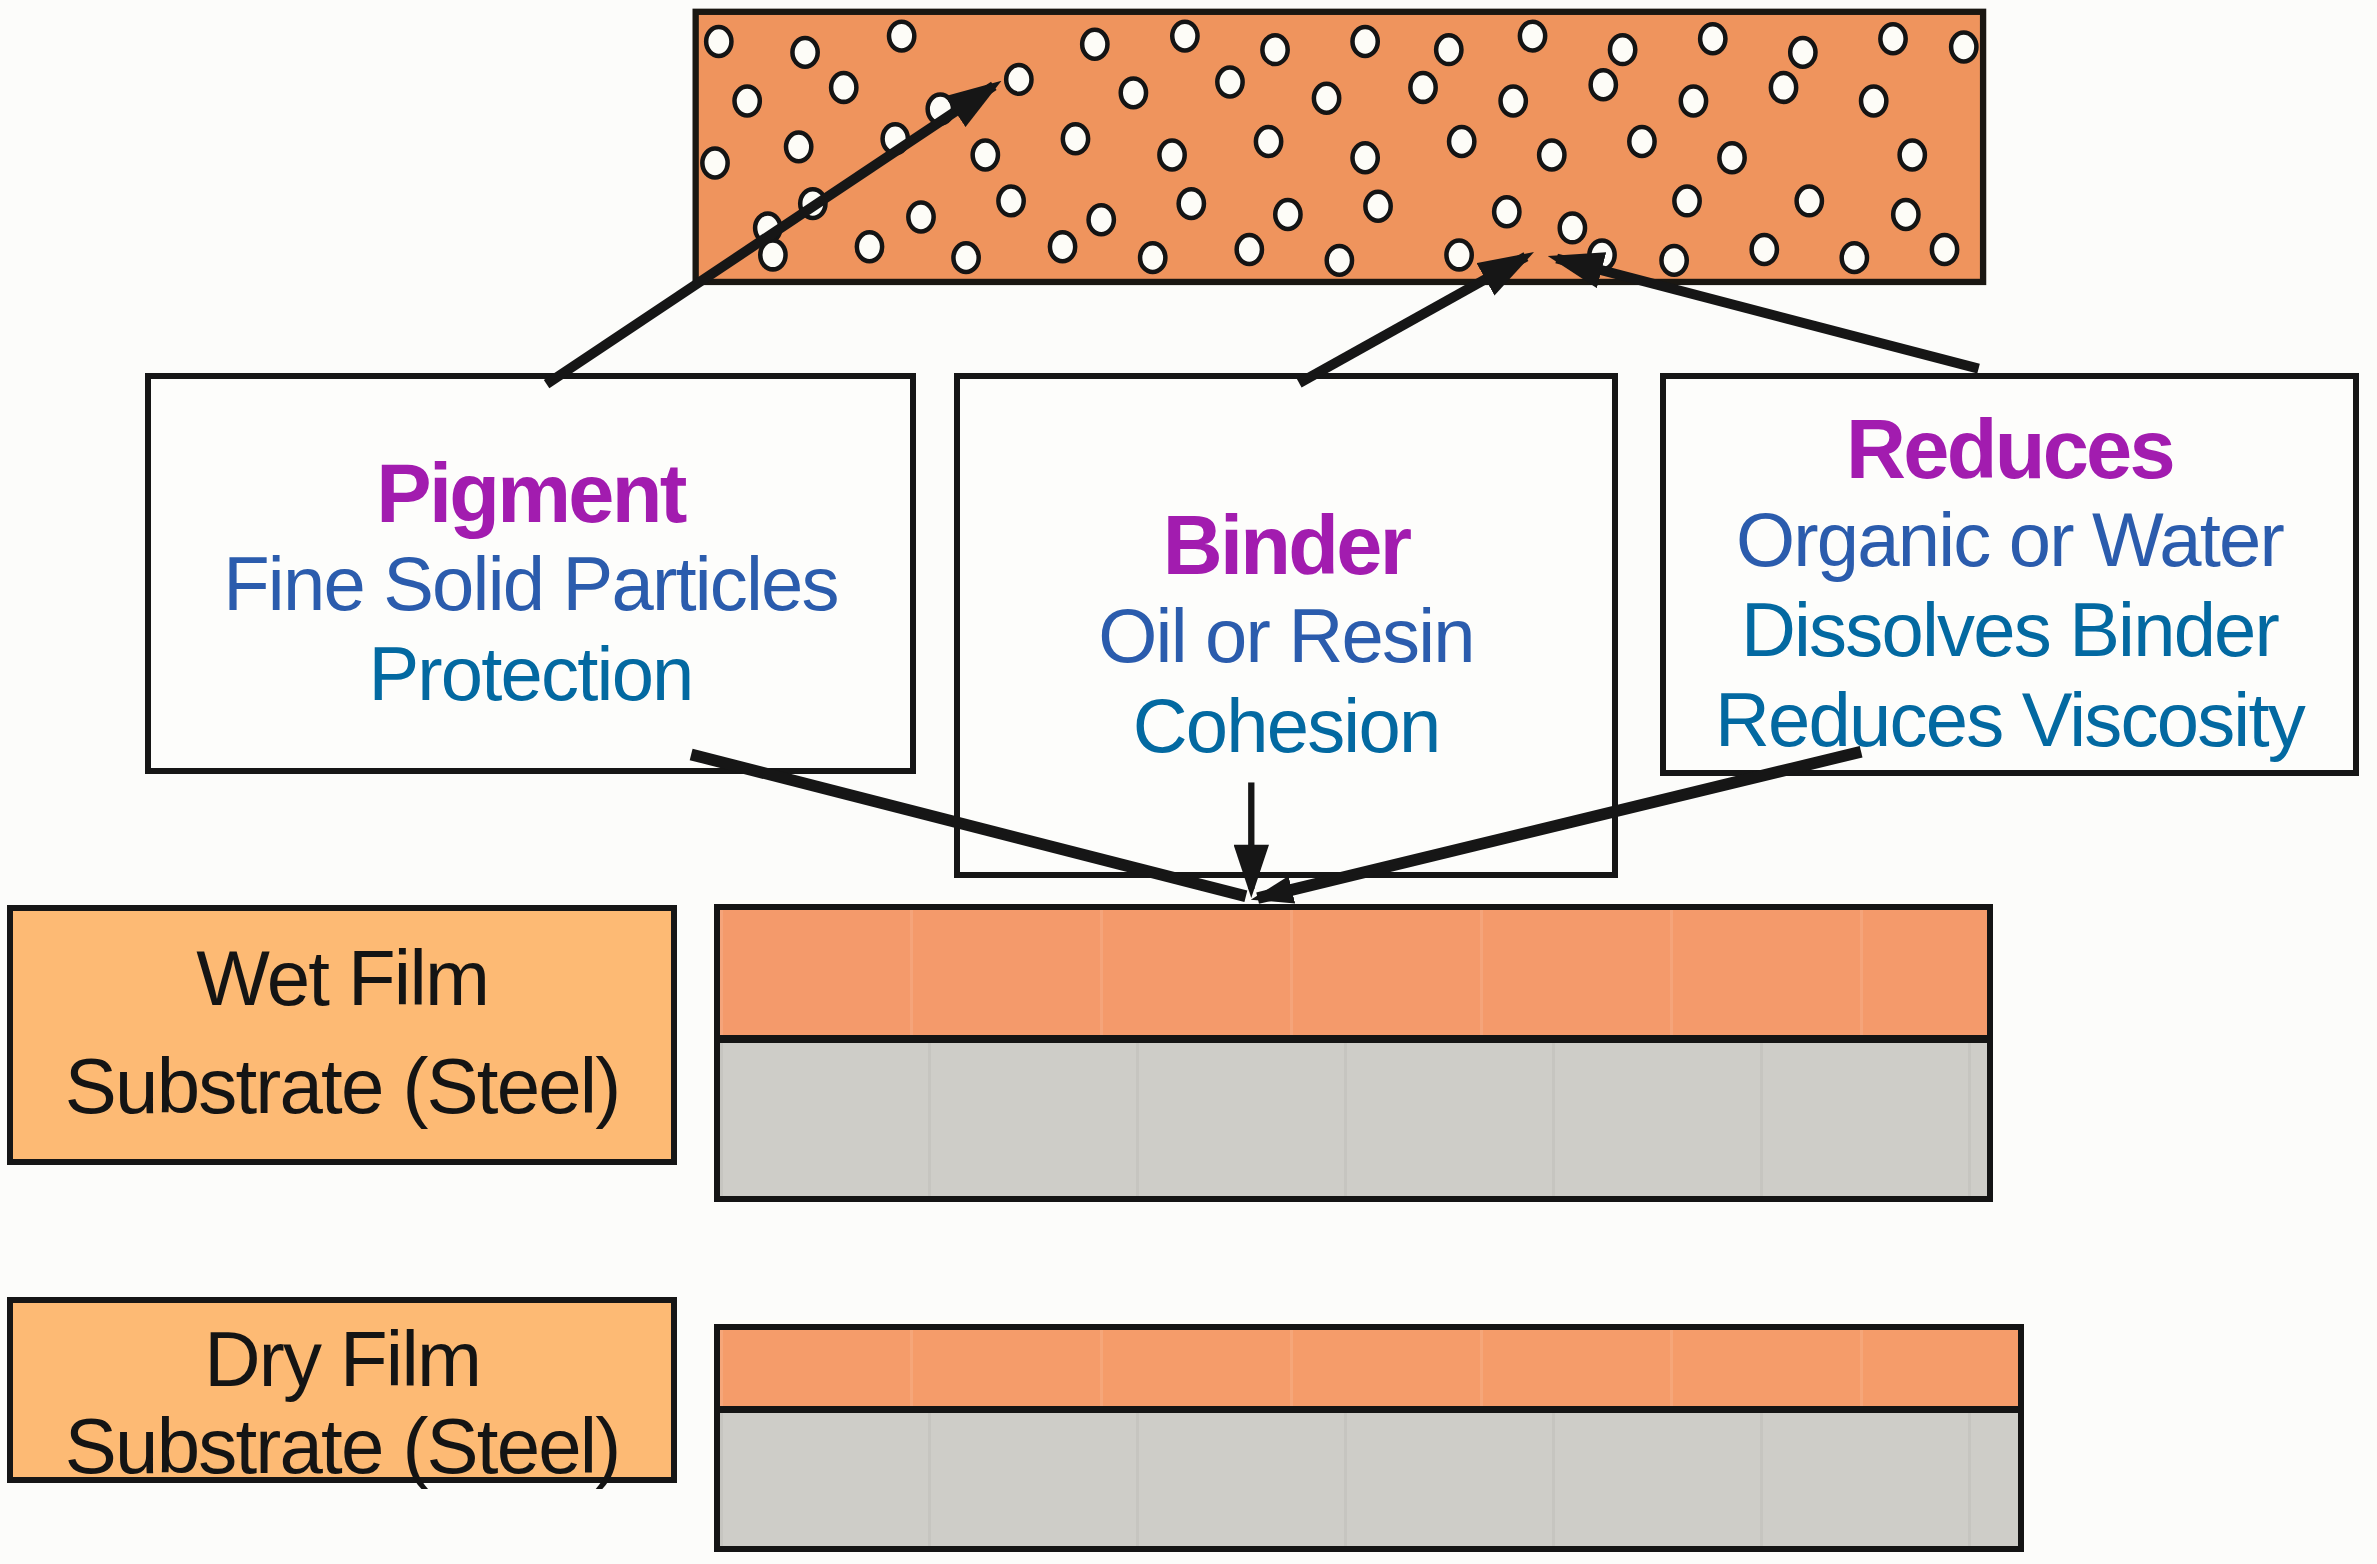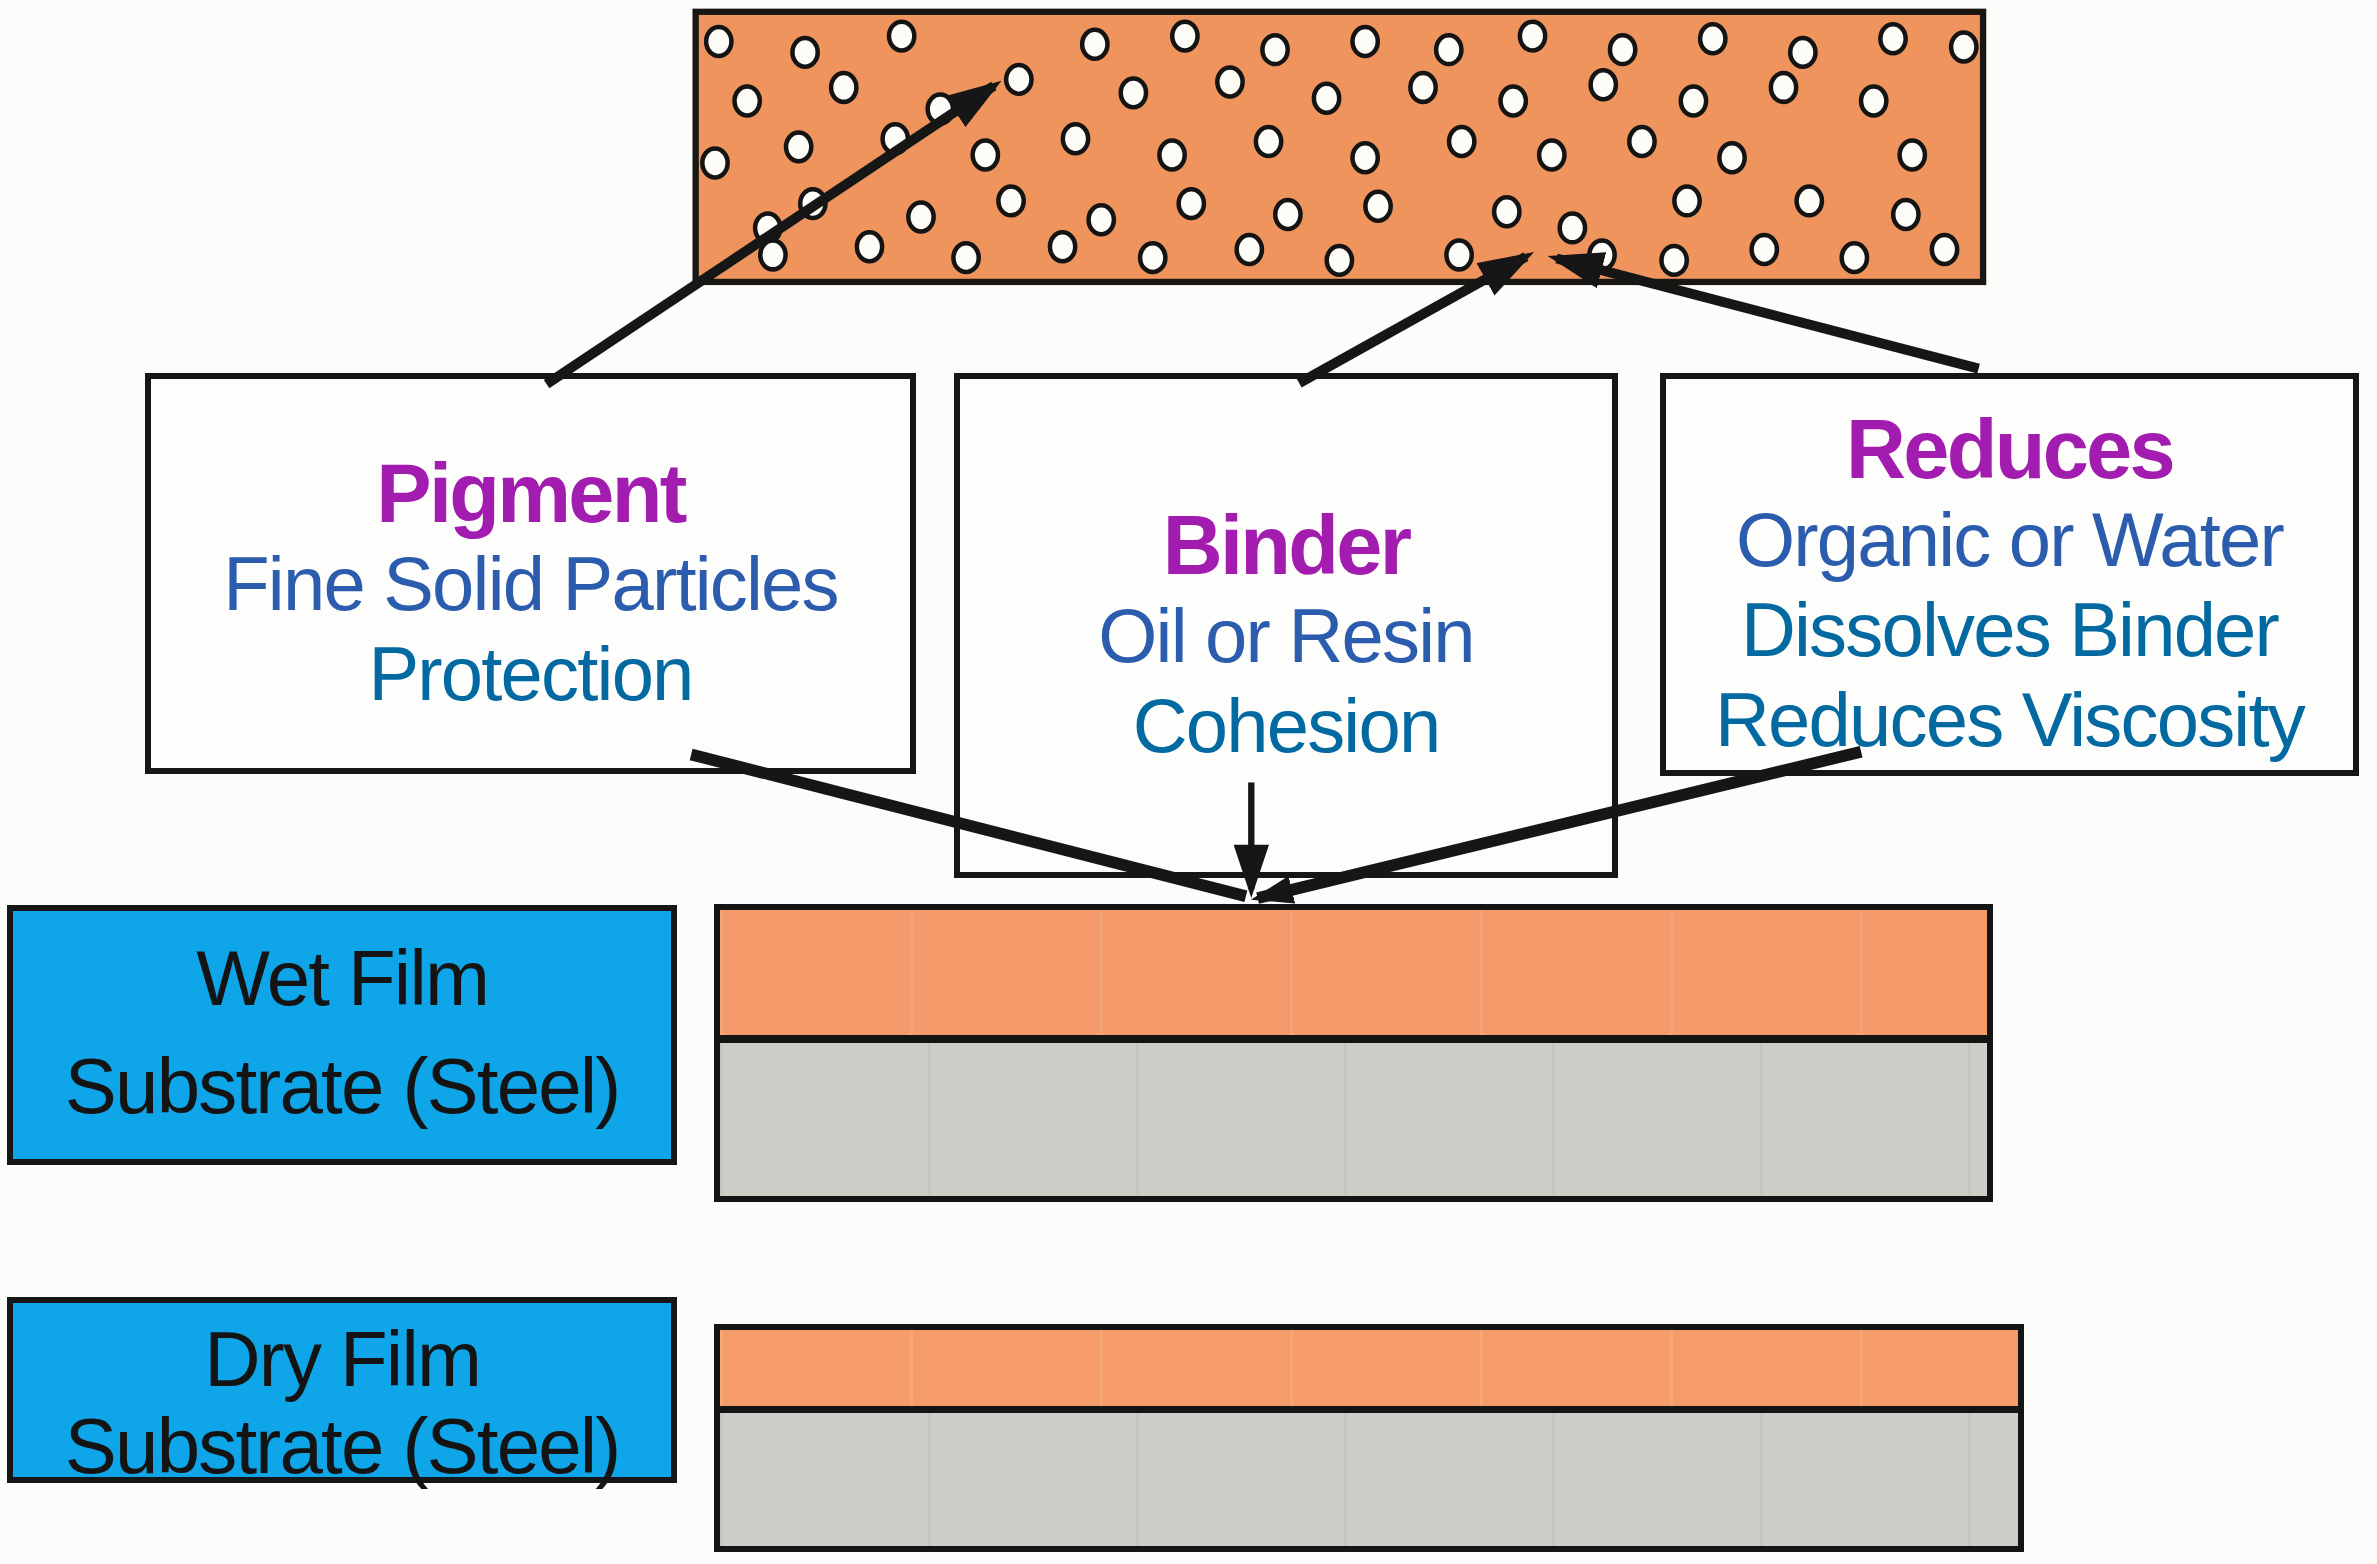--- a/index.html
+++ b/index.html
@@ -38,21 +38,21 @@
     font-size:76px;font-weight:400;line-height:90px;
     color:var(--blue);letter-spacing:-1.8px;white-space:nowrap;
   }
   .cbox .l{
     font-size:76px;font-weight:400;line-height:90px;
     color:#0369a1;letter-spacing:-1.8px;white-space:nowrap;
   }
   
   .flabel{
     position:absolute;z-index:2;
-    background:#0ea5e9;
+    background:#fdba74;
     border:6.3px solid var(--ink);
     box-sizing:border-box;
     display:flex;flex-direction:column;align-items:center;justify-content:space-around;
     padding:12.7px 0 18px 0;
     text-align:center;
   }
   .flabel .fl{
     font-size:78px;font-weight:400;color:#141414;
     letter-spacing:-1.8px;white-space:nowrap;line-height:87px;
   }

